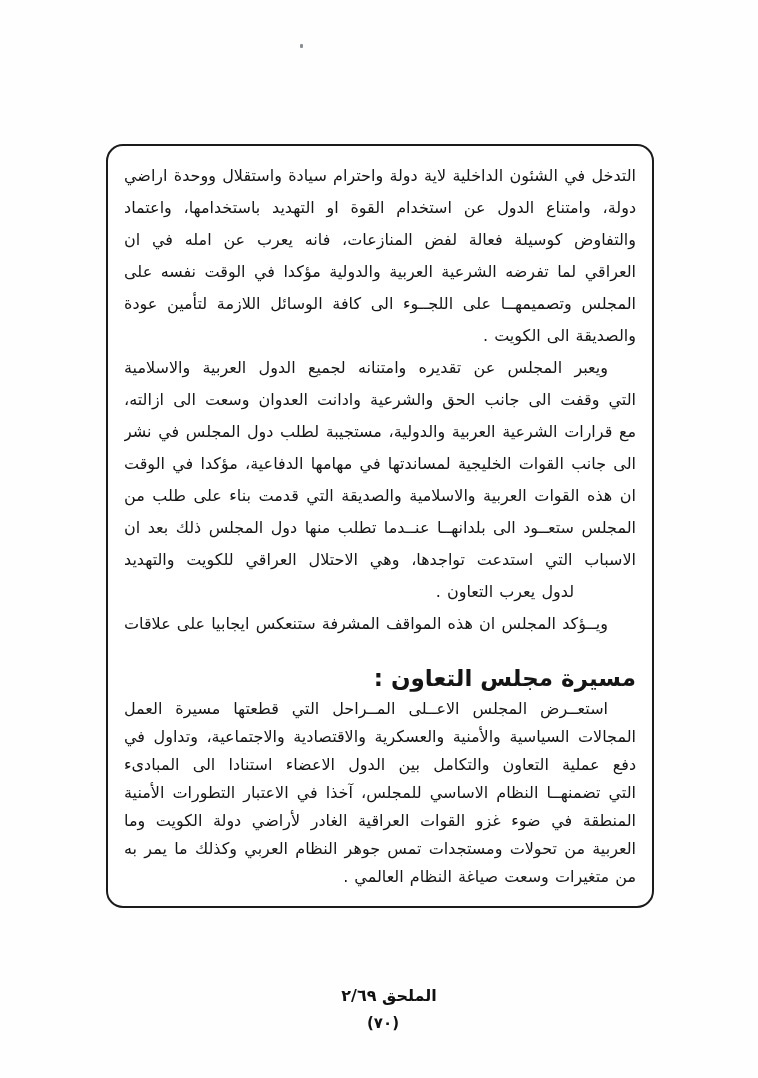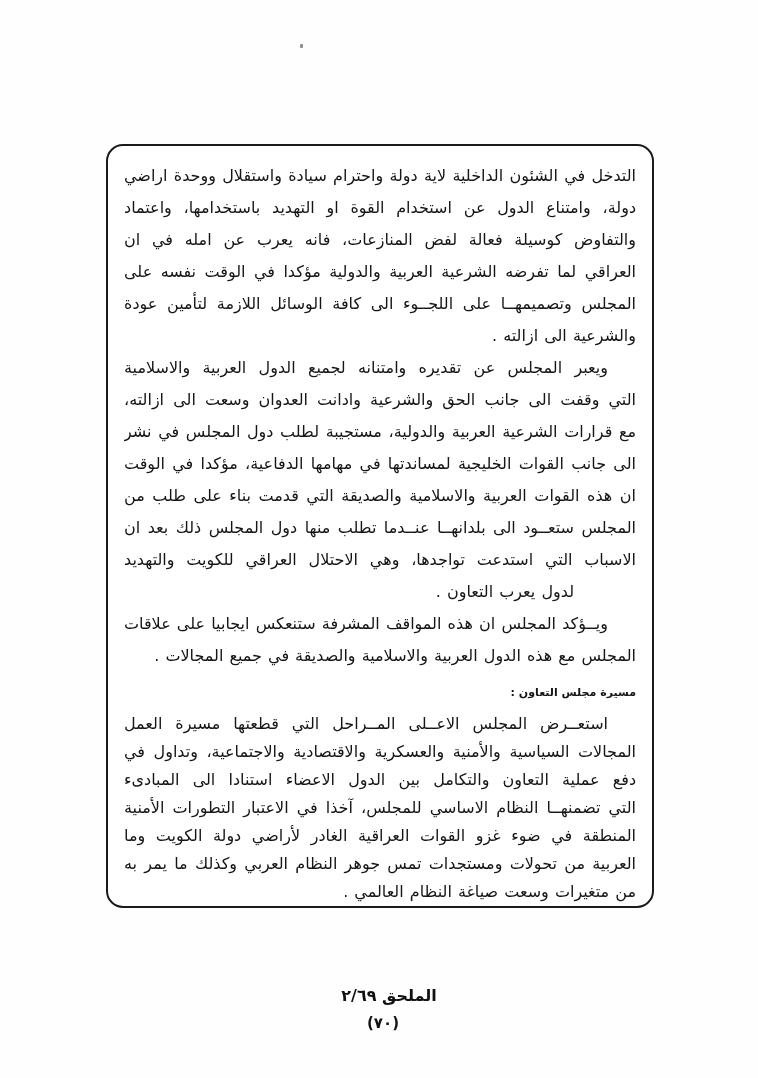--- a/index.html
+++ b/index.html
@@ -34,23 +34,23 @@
     word-spacing: 1px;
   }
   .s1 .line { line-height: 32px; max-height: 32px; }
   .s2 .line { line-height: 28px; max-height: 28px; }
   .line.endp { text-align-last: right; }
   .line.ind  { padding-right: 28px; }
   .line.ind2 { padding-right: 62px; }
 
   .heading {
     font-weight: bold;
-    font-size: 11px;
+    font-size: 23px;
     line-height: 34px;
-    margin-top: 4px;
+    margin-top: 21px;
     text-align-last: right;
   }
 
   .footer-annex {
     position: absolute;
     left: 0; top: 986px; width: 778px;
     text-align: center;
     direction: rtl;
     font-weight: bold;
     font-size: 16px;
@@ -82,37 +82,36 @@
   <span class="scan-dot"></span>
 
   <div class="frame">
 
     <div class="para s1">
       <div class="line">التدخل في الشئون الداخلية لاية دولة واحترام سيادة واستقلال ووحدة اراضي كل</div>
       <div class="line">دولة، وامتناع الدول عن استخدام القوة او التهديد باستخدامها، واعتماد ويــؤكد</div>
       <div class="line">والتفاوض كوسيلة فعالة لفض المنازعات، فانه يعرب عن امله في ان يستجيب النظام</div>
       <div class="line">العراقي لما تفرضه الشرعية العربية والدولية مؤكدا في الوقت نفسه على حق دول</div>
       <div class="line">المجلس وتصميمهــا على اللجــوء الى كافة الوسائل اللازمة لتأمين عودة السيادة</div>
-      <div class="line endp">والشرعية الى ازالته .</div>
+      <div class="line endp">والصديقة الى الكويت .</div>
     </div>
 
     <div class="para s1">
       <div class="line ind">ويعبر المجلس عن تقديره وامتنانه لجميع الدول العربية والاسلامية والصديقة</div>
       <div class="line">التي وقفت الى جانب الحق والشرعية وادانت العدوان وسعت الى ازالته، متجاوبة</div>
       <div class="line">مع قرارات الشرعية العربية والدولية، مستجيبة لطلب دول المجلس في نشر قواتها</div>
       <div class="line">الى جانب القوات الخليجية لمساندتها في مهامها الدفاعية، مؤكدا في الوقت نفسه،</div>
       <div class="line">ان هذه القوات العربية والاسلامية والصديقة التي قدمت بناء على طلب من دول</div>
       <div class="line">المجلس ستعــود الى بلدانهــا عنــدما تطلب منها دول المجلس ذلك بعد ان تزول</div>
       <div class="line">الاسباب التي استدعت تواجدها، وهي الاحتلال العراقي للكويت والتهديد الموجه</div>
       <div class="line endp ind2">لدول يعرب التعاون .</div>
     </div>
 
     <div class="para s1">
       <div class="line ind">ويــؤكد المجلس ان هذه المواقف المشرفة ستنعكس ايجابيا على علاقات دول</div>
-      <div class="line endp">المجلس مع هذه الدول العربية والاسلامية والصديقة في جميع المجالات .</div>
     </div>
 
     <div class="heading">مسيرة مجلس التعاون :</div>
 
     <div class="para s2">
       <div class="line ind">استعــرض المجلس الاعــلى المــراحل التي قطعتها مسيرة العمل المشترك في</div>
       <div class="line">المجالات السياسية والأمنية والعسكرية والاقتصادية والاجتماعية، وتداول في سبل</div>
       <div class="line">دفع عملية التعاون والتكامل بين الدول الاعضاء استنادا الى المبادىء والأهداف</div>
       <div class="line">التي تضمنهــا النظام الاساسي للمجلس، آخذا في الاعتبار التطورات الأمنية في</div>
       <div class="line">المنطقة في ضوء غزو القوات العراقية الغادر لأراضي دولة الكويت وما تشهده الساحة</div>

